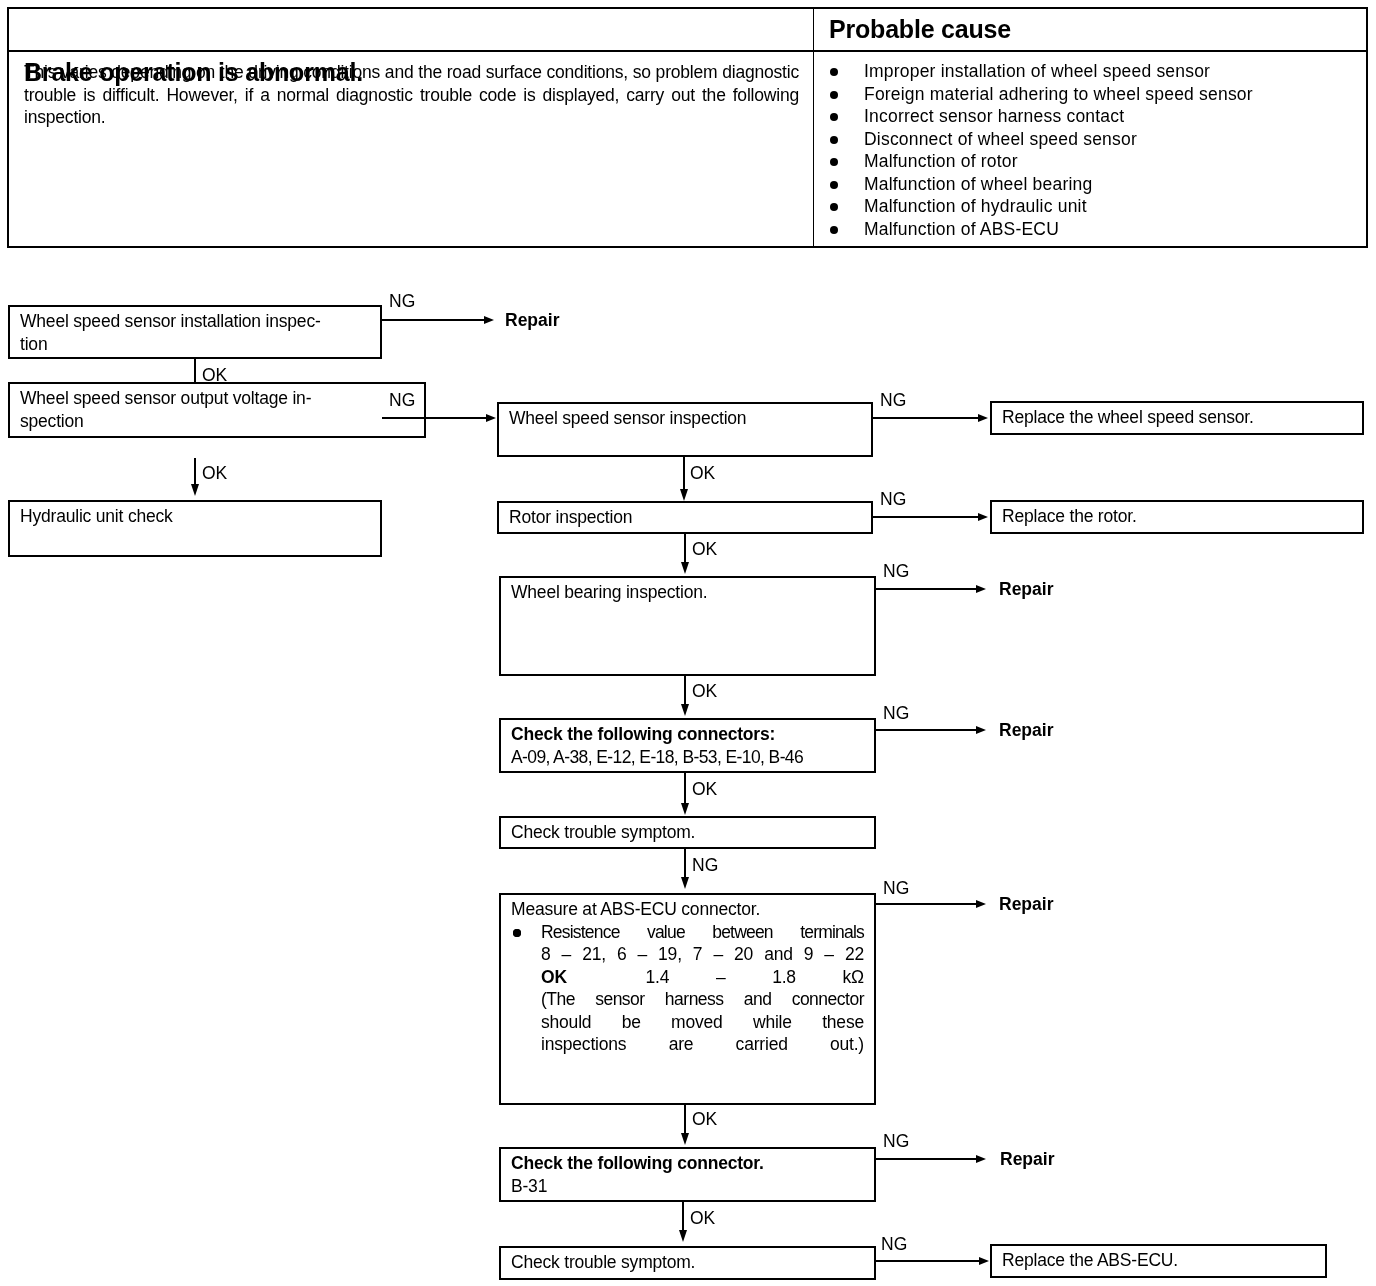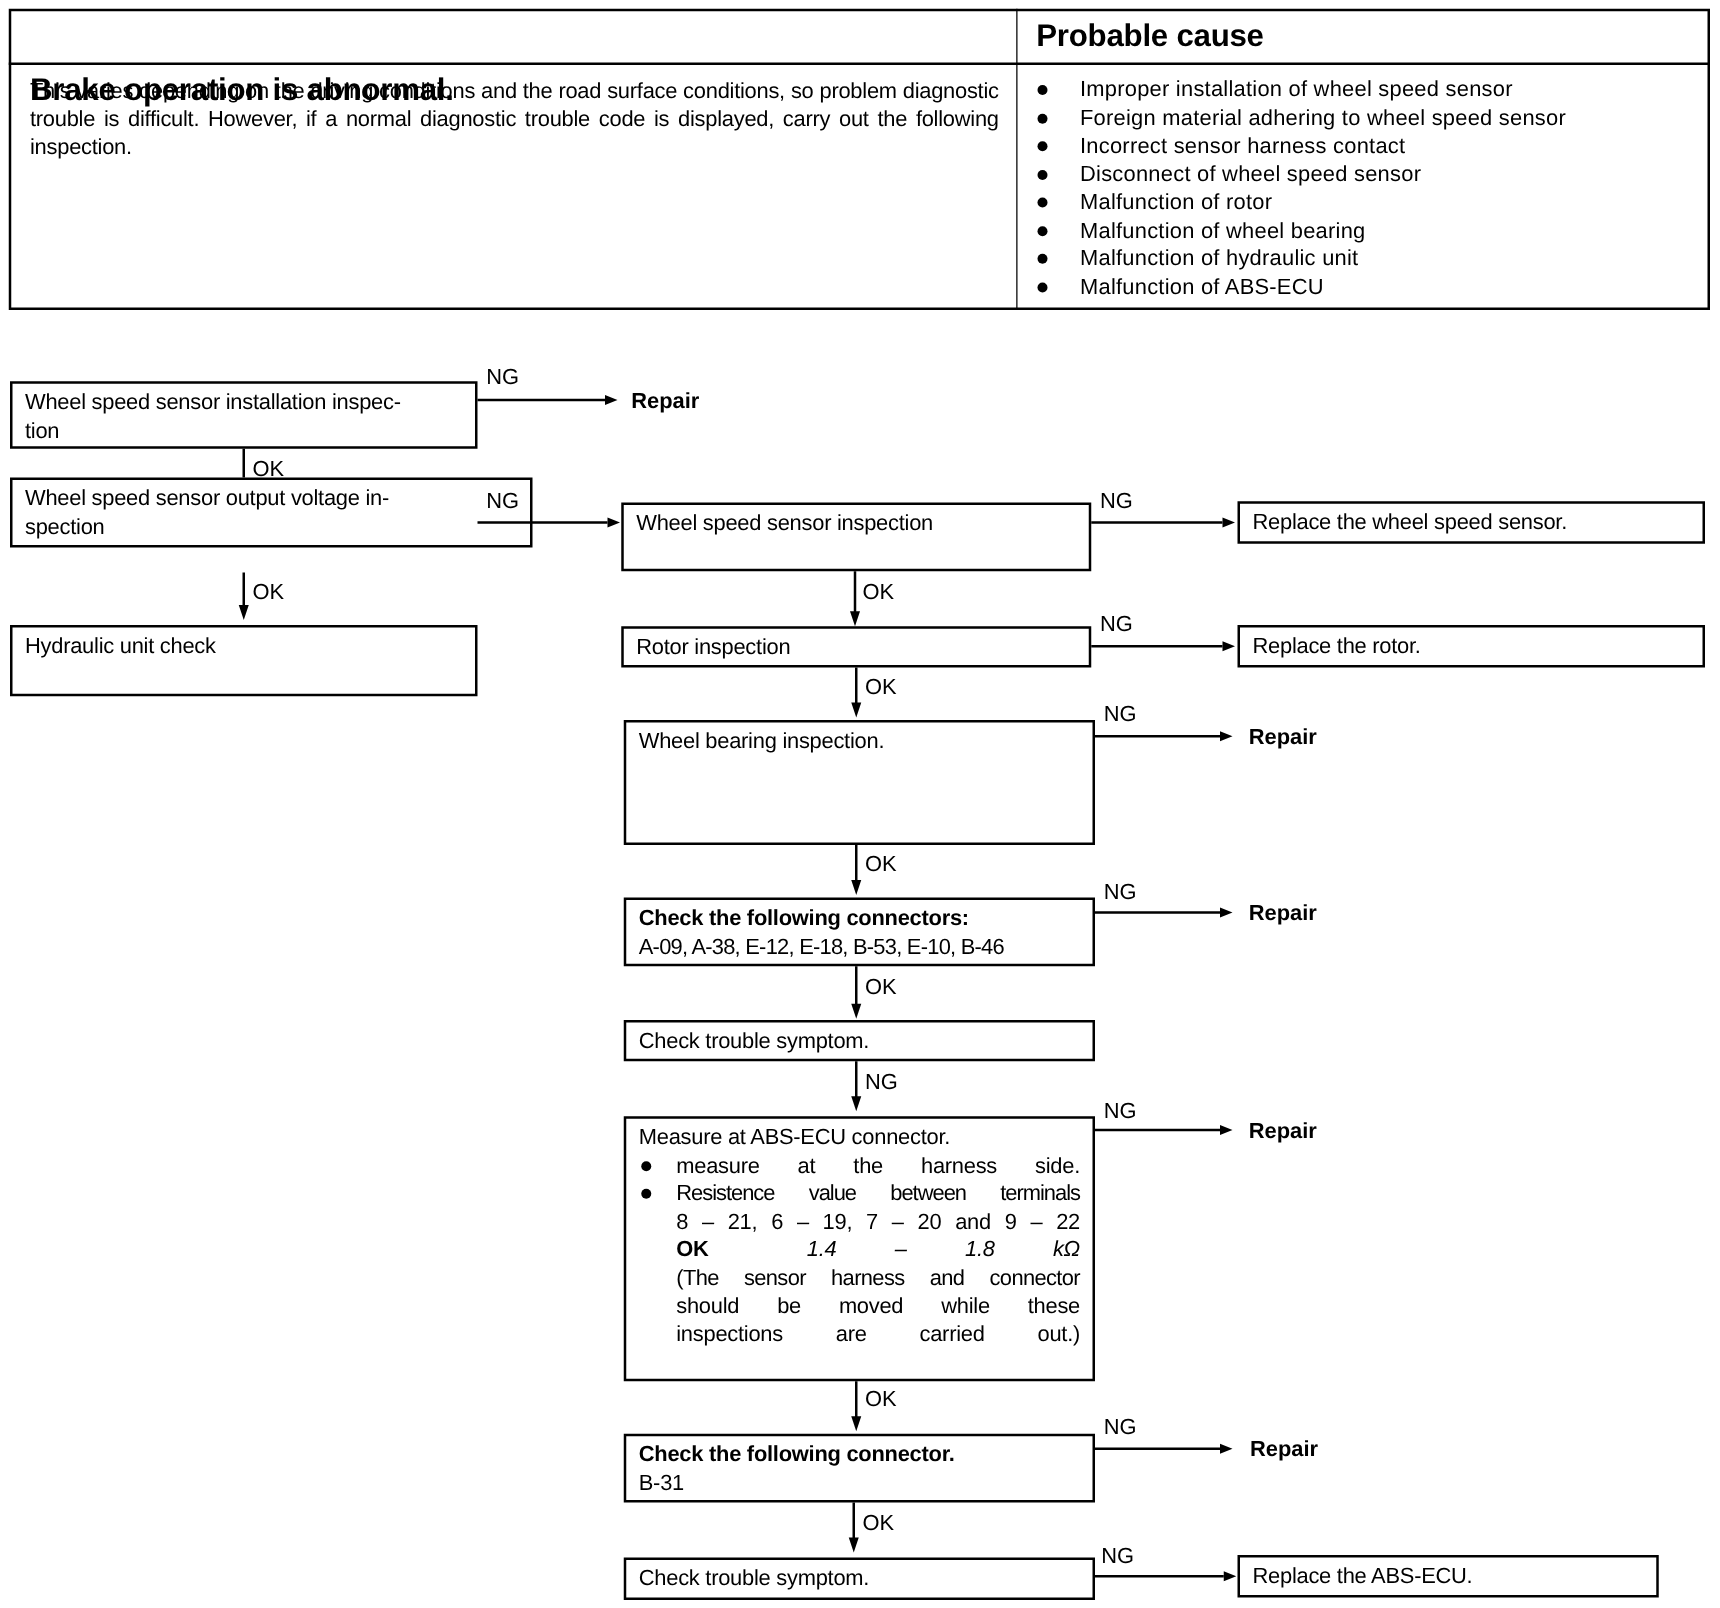--- a/index.html
+++ b/index.html
@@ -138,29 +138,28 @@
 
 <div class="vline" style="left:684px; top:849px; height:30px;"></div>
 <div class="arrow-d" style="left:681px; top:877px;"></div>
 <div class="lbl" style="left:692px; top:855px;">NG</div>
 
 <div class="box" style="left:499px; top:893px; width:377px; height:212px;">
   <div>Measure at ABS-ECU connector.</div>
   <ul class="measure-list">
     <li>
       <span class="bullet"></span>
-      <span style="display:block;">measure at the harness side.</span>
     </li>
     <li>
       <span class="bullet"></span>
       <span class="just" style="letter-spacing:-0.8px;">Resistence value between terminals</span>
       <span class="just">8 – 21, 6 – 19, 7 – 20 and 9 – 22</span>
       <span style="display:block; text-align:left;">
         <b>OK</b>
-        <span style="margin-left:32px;font-style:italic;">1.4 – 1.8 kΩ</span>
+        <span style="margin-left:32px;">1.4 – 1.8 kΩ</span>
       </span>
       <span class="just" style="letter-spacing:-0.5px;">(The sensor harness and connector</span>
       <span class="just">should be moved while these</span>
       <span style="display:block; text-align:left;">inspections are carried out.)</span>
     </li>
   </ul>
 </div>
 <div class="lbl" style="left:883px; top:878px;">NG</div>
 <div class="hline" style="left:876px; top:903px; width:100px;"></div>
 <div class="arrow-r" style="left:976px; top:900px;"></div>

